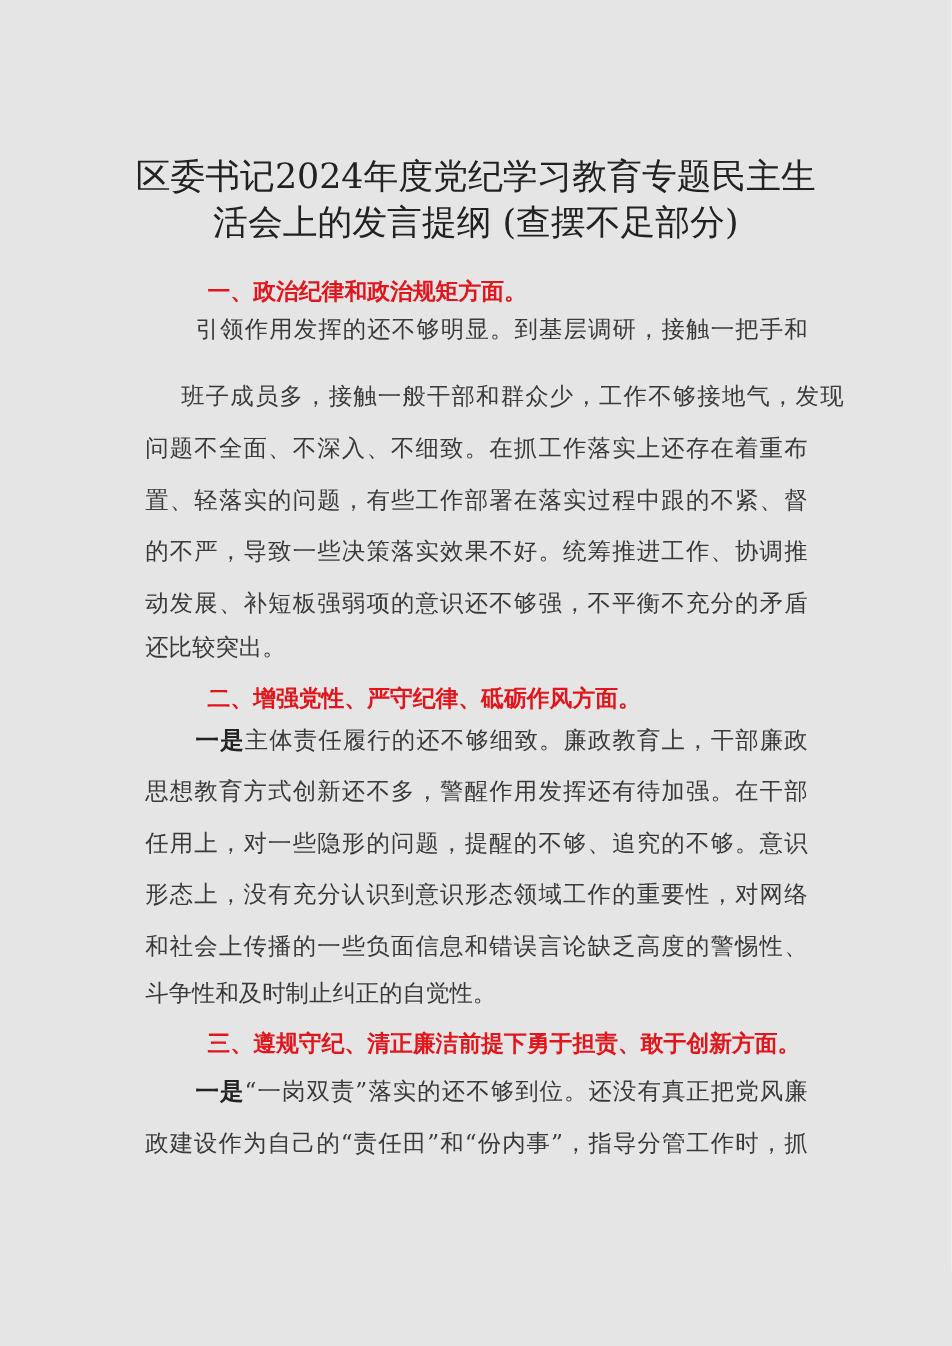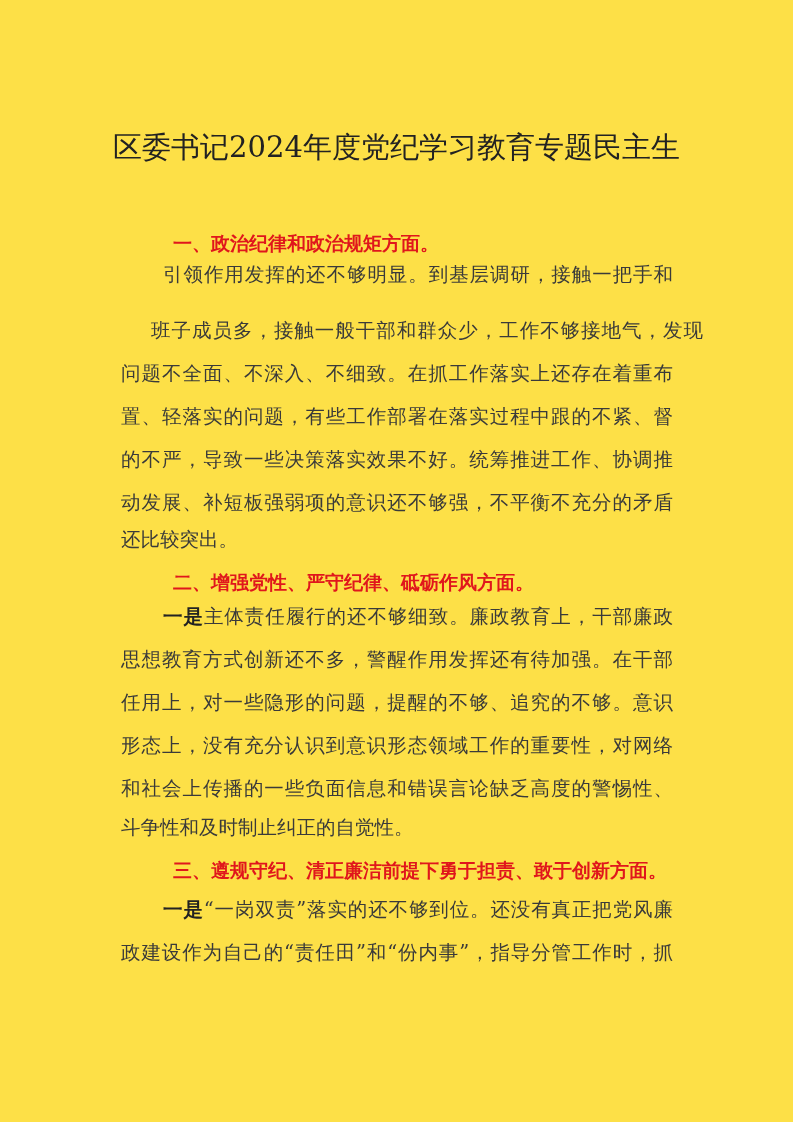--- a/index.html
+++ b/index.html
@@ -1,38 +1,39 @@
 <!DOCTYPE html>
 <html><head>
 <meta charset="utf-8">
 <style>
   html, body { margin: 0; padding: 0; background: #ffffff; }
   body { width: 793px; height: 1122px; position: relative; overflow: hidden;
          font-family: "DejaVu Serif", "Liberation Serif", serif; color: #333333; }
-  .page { position: absolute; left: 0; top: 0; width: 793px; height: 1122px; background: #fde047; }
+  .page { position: absolute; left: 0; top: 0; width: 793px; height: 1122px; background: #e5e5e5; }
   .title { position: absolute; left: 100px; width: 593px; text-align: center;
            font-size: 29px; color: #222; letter-spacing: 0px; line-height: 38px; }
   .title.l1 { top: 128px; }
   .title.l2 { top: 166px; }
   .heading { position: absolute; left: 163px; font-size: 19px; font-weight: bold;
              color: #e0161c; font-family: "DejaVu Sans", "Liberation Sans", sans-serif;
              white-space: nowrap; line-height: 26px; margin-left: 10px; }
   .line { position: absolute; left: 121px; width: 552px; font-size: 19.5px; line-height: 26px;
           white-space: nowrap; color: #3a3a3a; text-align: justify; text-align-last: justify;
           letter-spacing: 0; }
   .line.first { left: 163px; width: 510px; }
   .line.last { text-align-last: left; }
   .lead { font-weight: bold; color: #222; }
 </style>
 </head>
 <body>
 
 <div class="page">
 
   <div class="title l1">区委书记2024年度党纪学习教育专题民主生</div>
+  <div class="title l2">活会上的发言提纲 (查摆不足部分)</div>
 
   <div class="heading" style="top:230px;">一、政治纪律和政治规矩方面。</div>
   <div class="line first" style="top:262px;">引领作用发挥的还不够明显。到基层调研，接触一把手和</div>
   <div class="line" style="top:318px;margin-left:30px;">班子成员多，接触一般干部和群众少，工作不够接地气，发现</div>
   <div class="line" style="top:361px;">问题不全面、不深入、不细致。在抓工作落实上还存在着重布</div>
   <div class="line" style="top:404px;">置、轻落实的问题，有些工作部署在落实过程中跟的不紧、督</div>
   <div class="line" style="top:447px;">的不严，导致一些决策落实效果不好。统筹推进工作、协调推</div>
   <div class="line" style="top:490px;">动发展、补短板强弱项的意识还不够强，不平衡不充分的矛盾</div>
   <div class="line last" style="top:527px;">还比较突出。</div>
 

